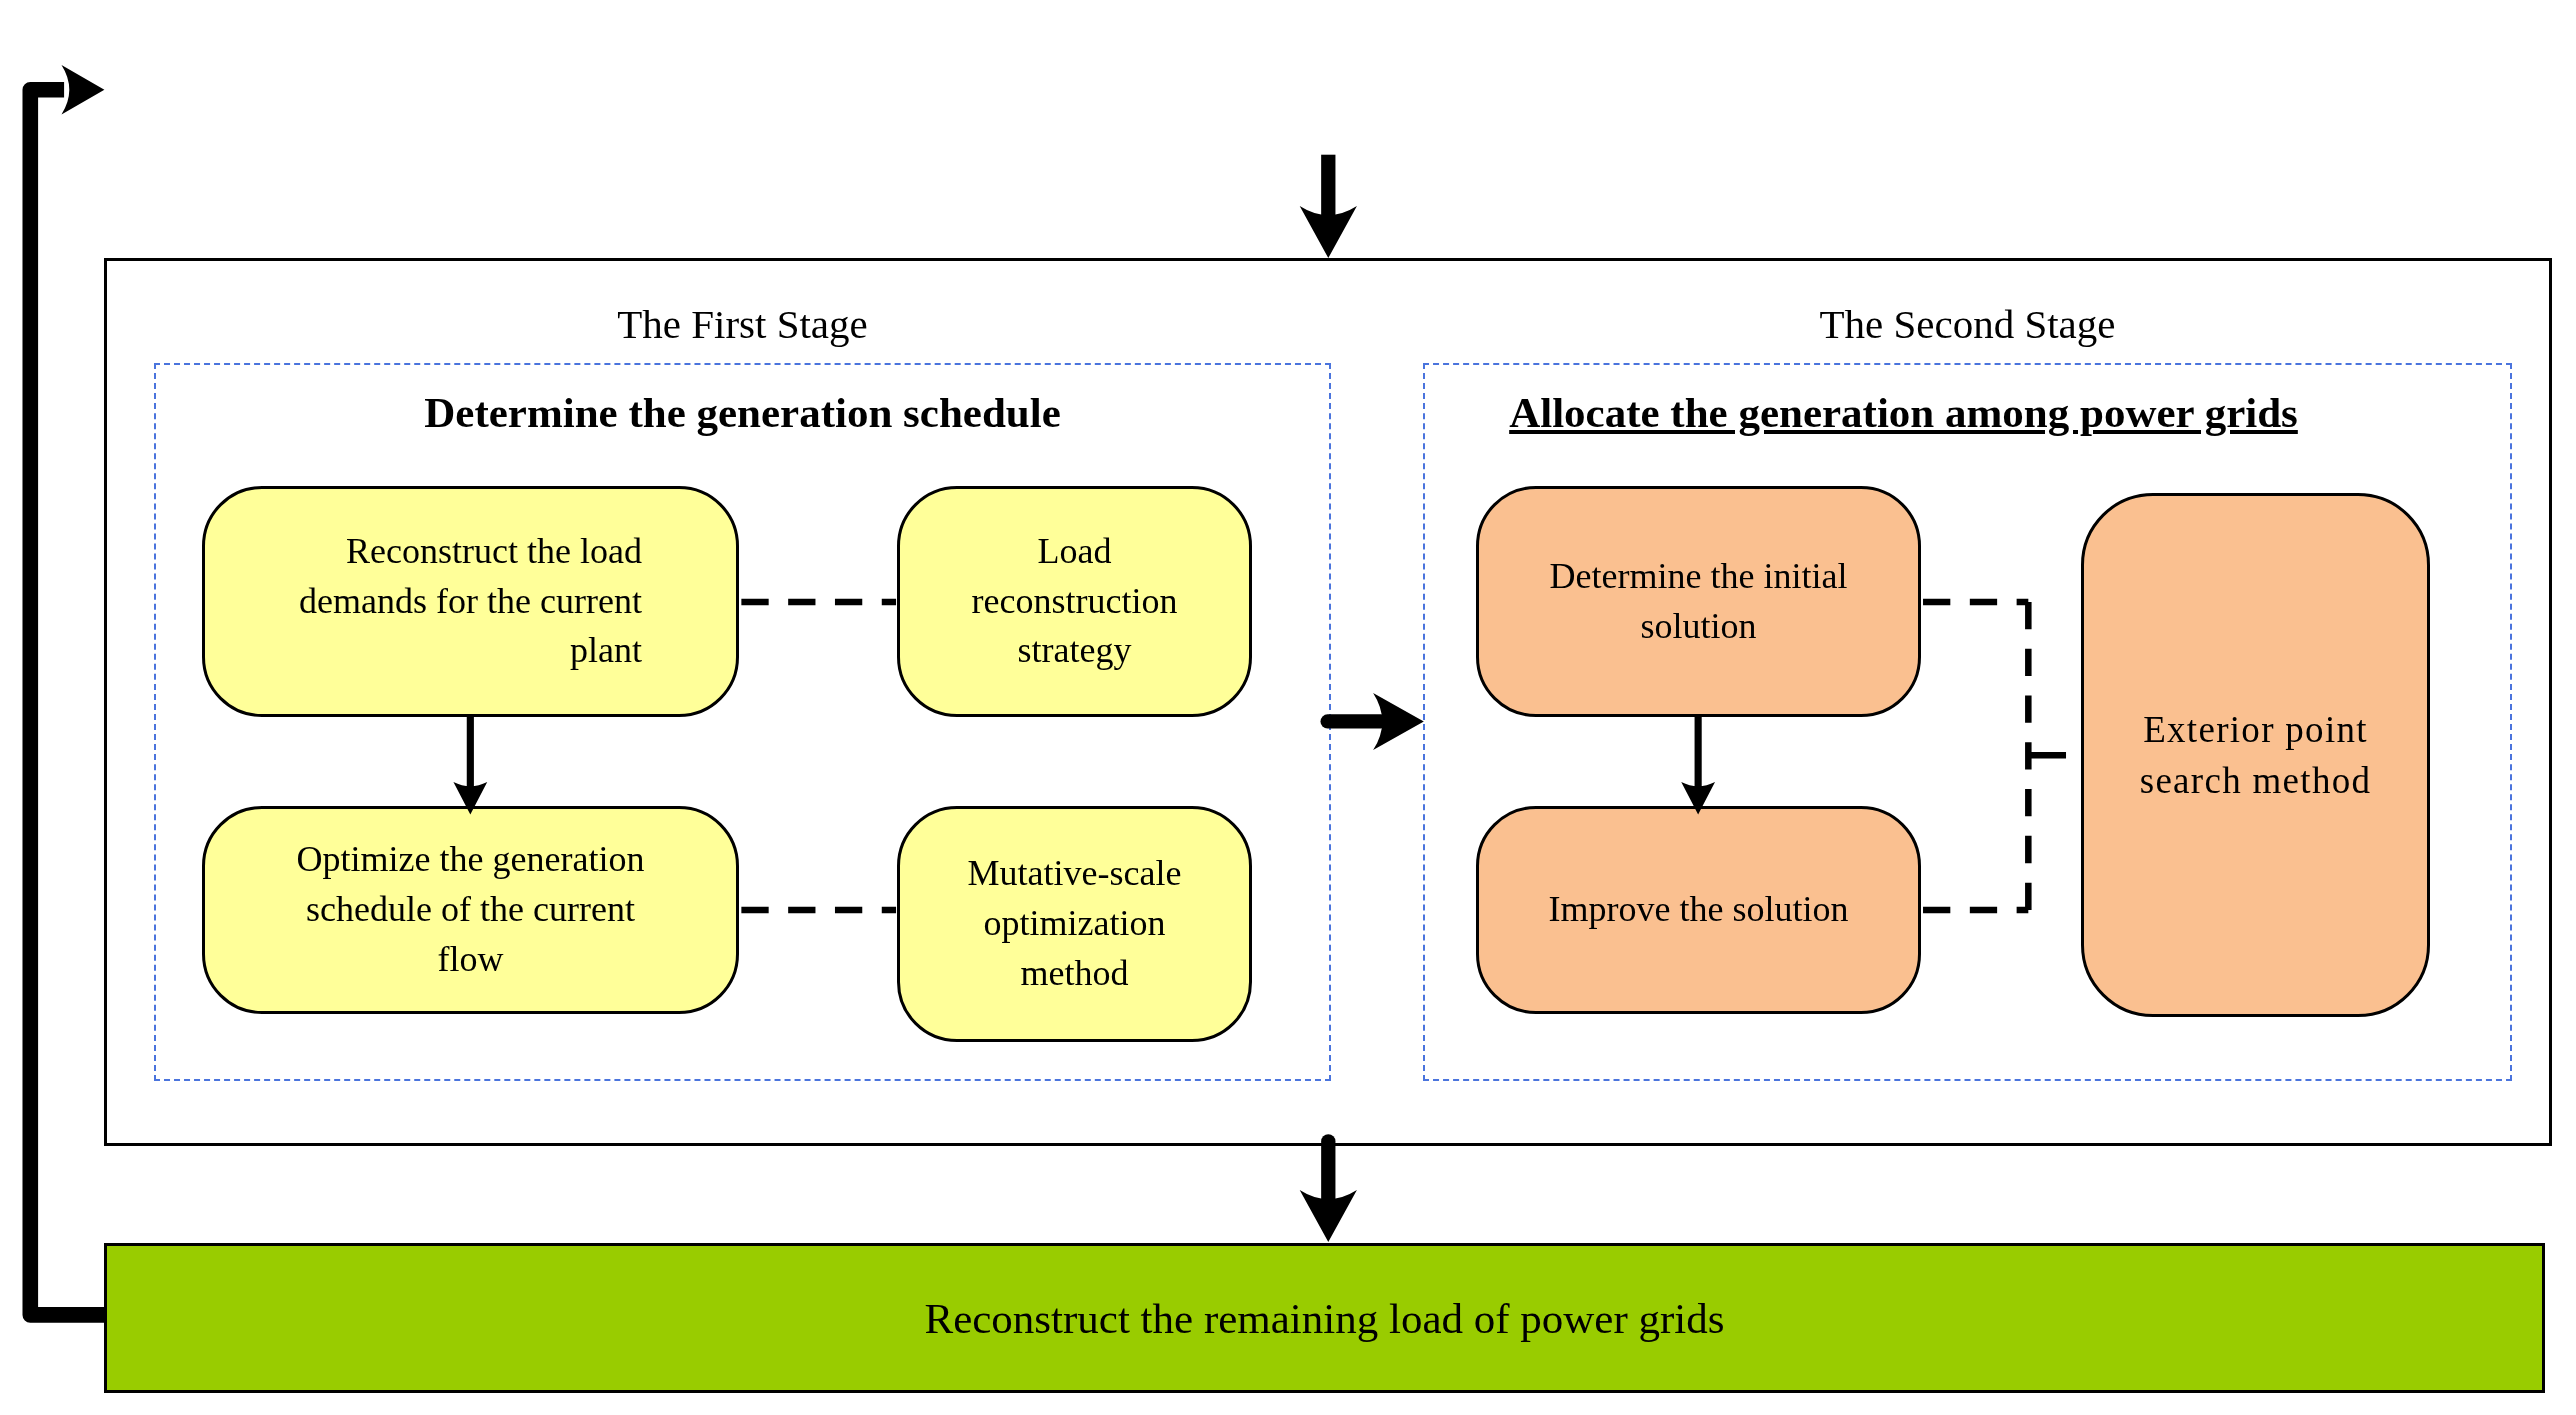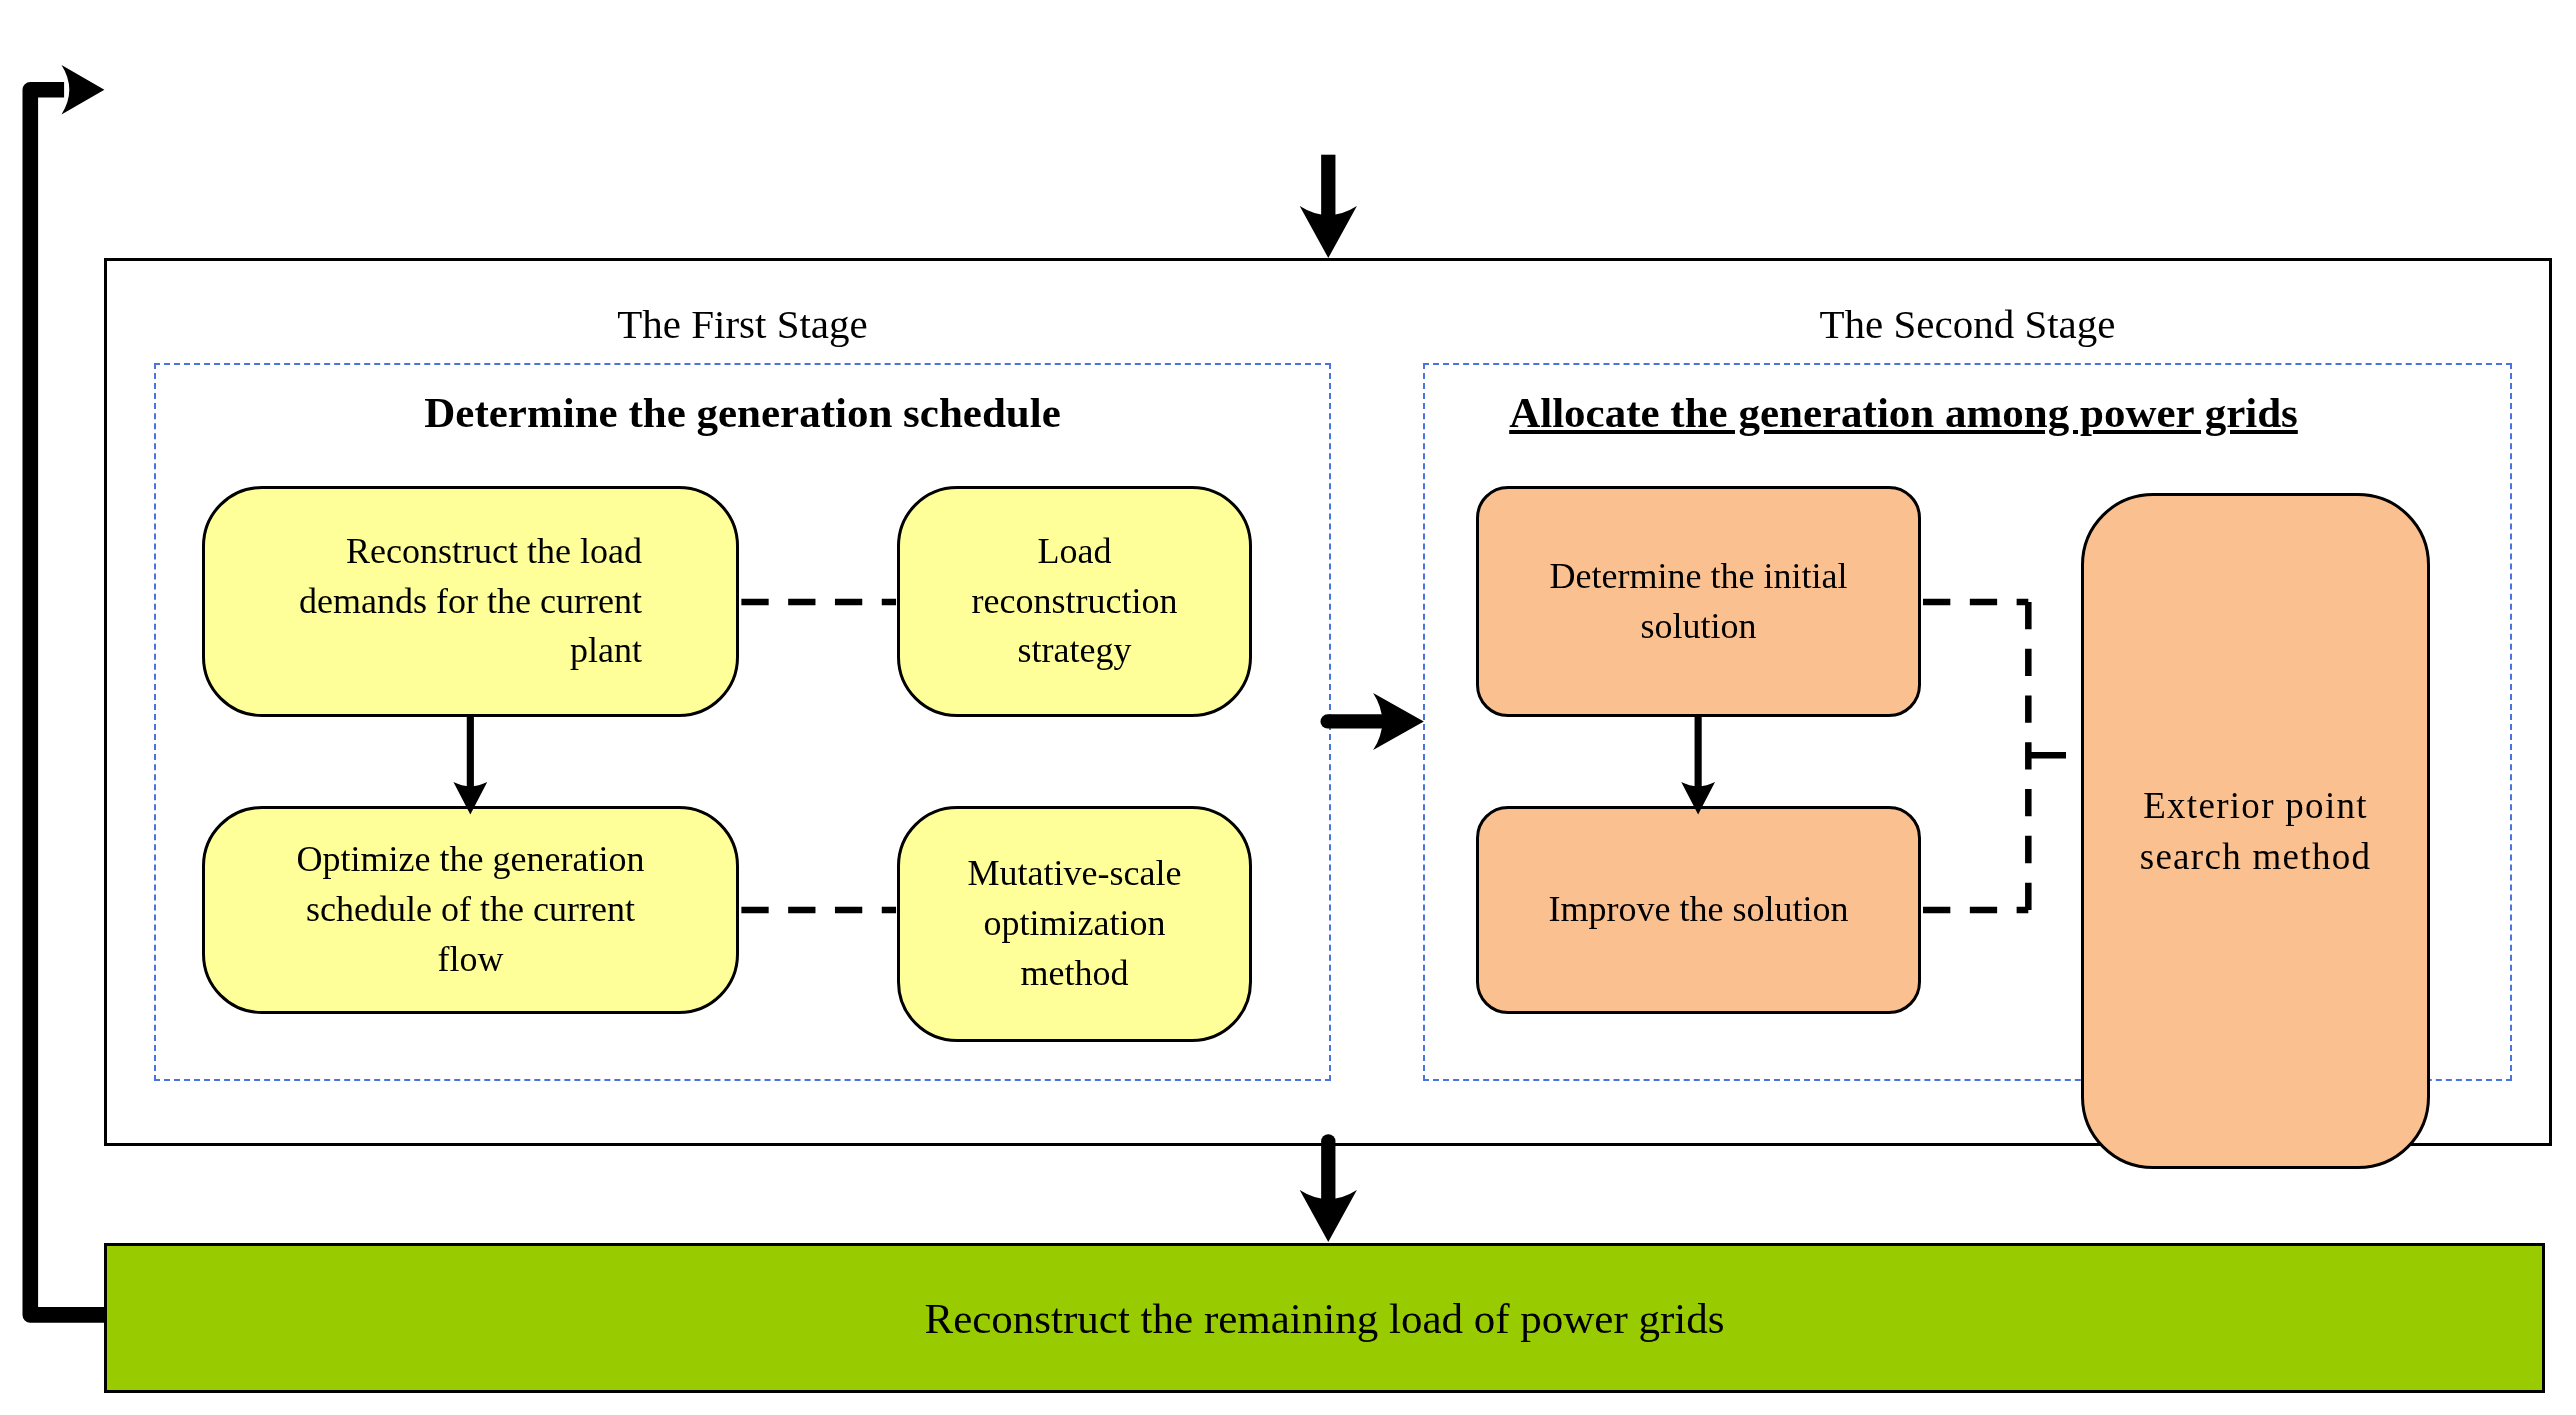--- a/index.html
+++ b/index.html
@@ -49,28 +49,28 @@
   .node{
     position:absolute;
     display:flex;align-items:center;justify-content:center;
     text-align:center;
     border:3.3px solid #000;
     border-radius:60px;
     font-size:36px;line-height:1.38;
     white-space:pre-line;
   }
   .yellow{background:#FFFF99;}
-  .orange{background:#FAC090;border-radius:32px;}
+  .orange{background:#FAC090;}
   #node-reconstruct{left:202px;top:486px;width:537px;height:231px;padding:0 72px;text-align:right;}
   #node-strategy{left:897px;top:486px;width:355px;height:231px;padding:0 39px;}
   #node-optimize{left:202px;top:806px;width:537px;height:208px;padding:0 65px;}
   #node-mutative{left:897px;top:806px;width:355px;height:236px;padding:0 39px;}
   #node-initial{left:1476px;top:486px;width:445px;height:231px;padding:0 39px;}
   #node-improve{left:1476px;top:806px;width:445px;height:208px;padding:0 26px;}
-  #node-exterior{left:2081px;top:493px;width:349px;height:676px;padding:0 29px;border-radius:72px;font-size:37px;letter-spacing:1.3px;}
+  #node-exterior{left:2081px;top:493px;width:349px;height:524px;padding:0 29px;border-radius:72px;font-size:37px;letter-spacing:1.3px;}
   #arrow-layer{position:absolute;left:0;top:0;pointer-events:none;}
 </style>
 </head>
 <body>
 
 <div id="canvas">
 
 
   <div id="main-container"></div>
 

